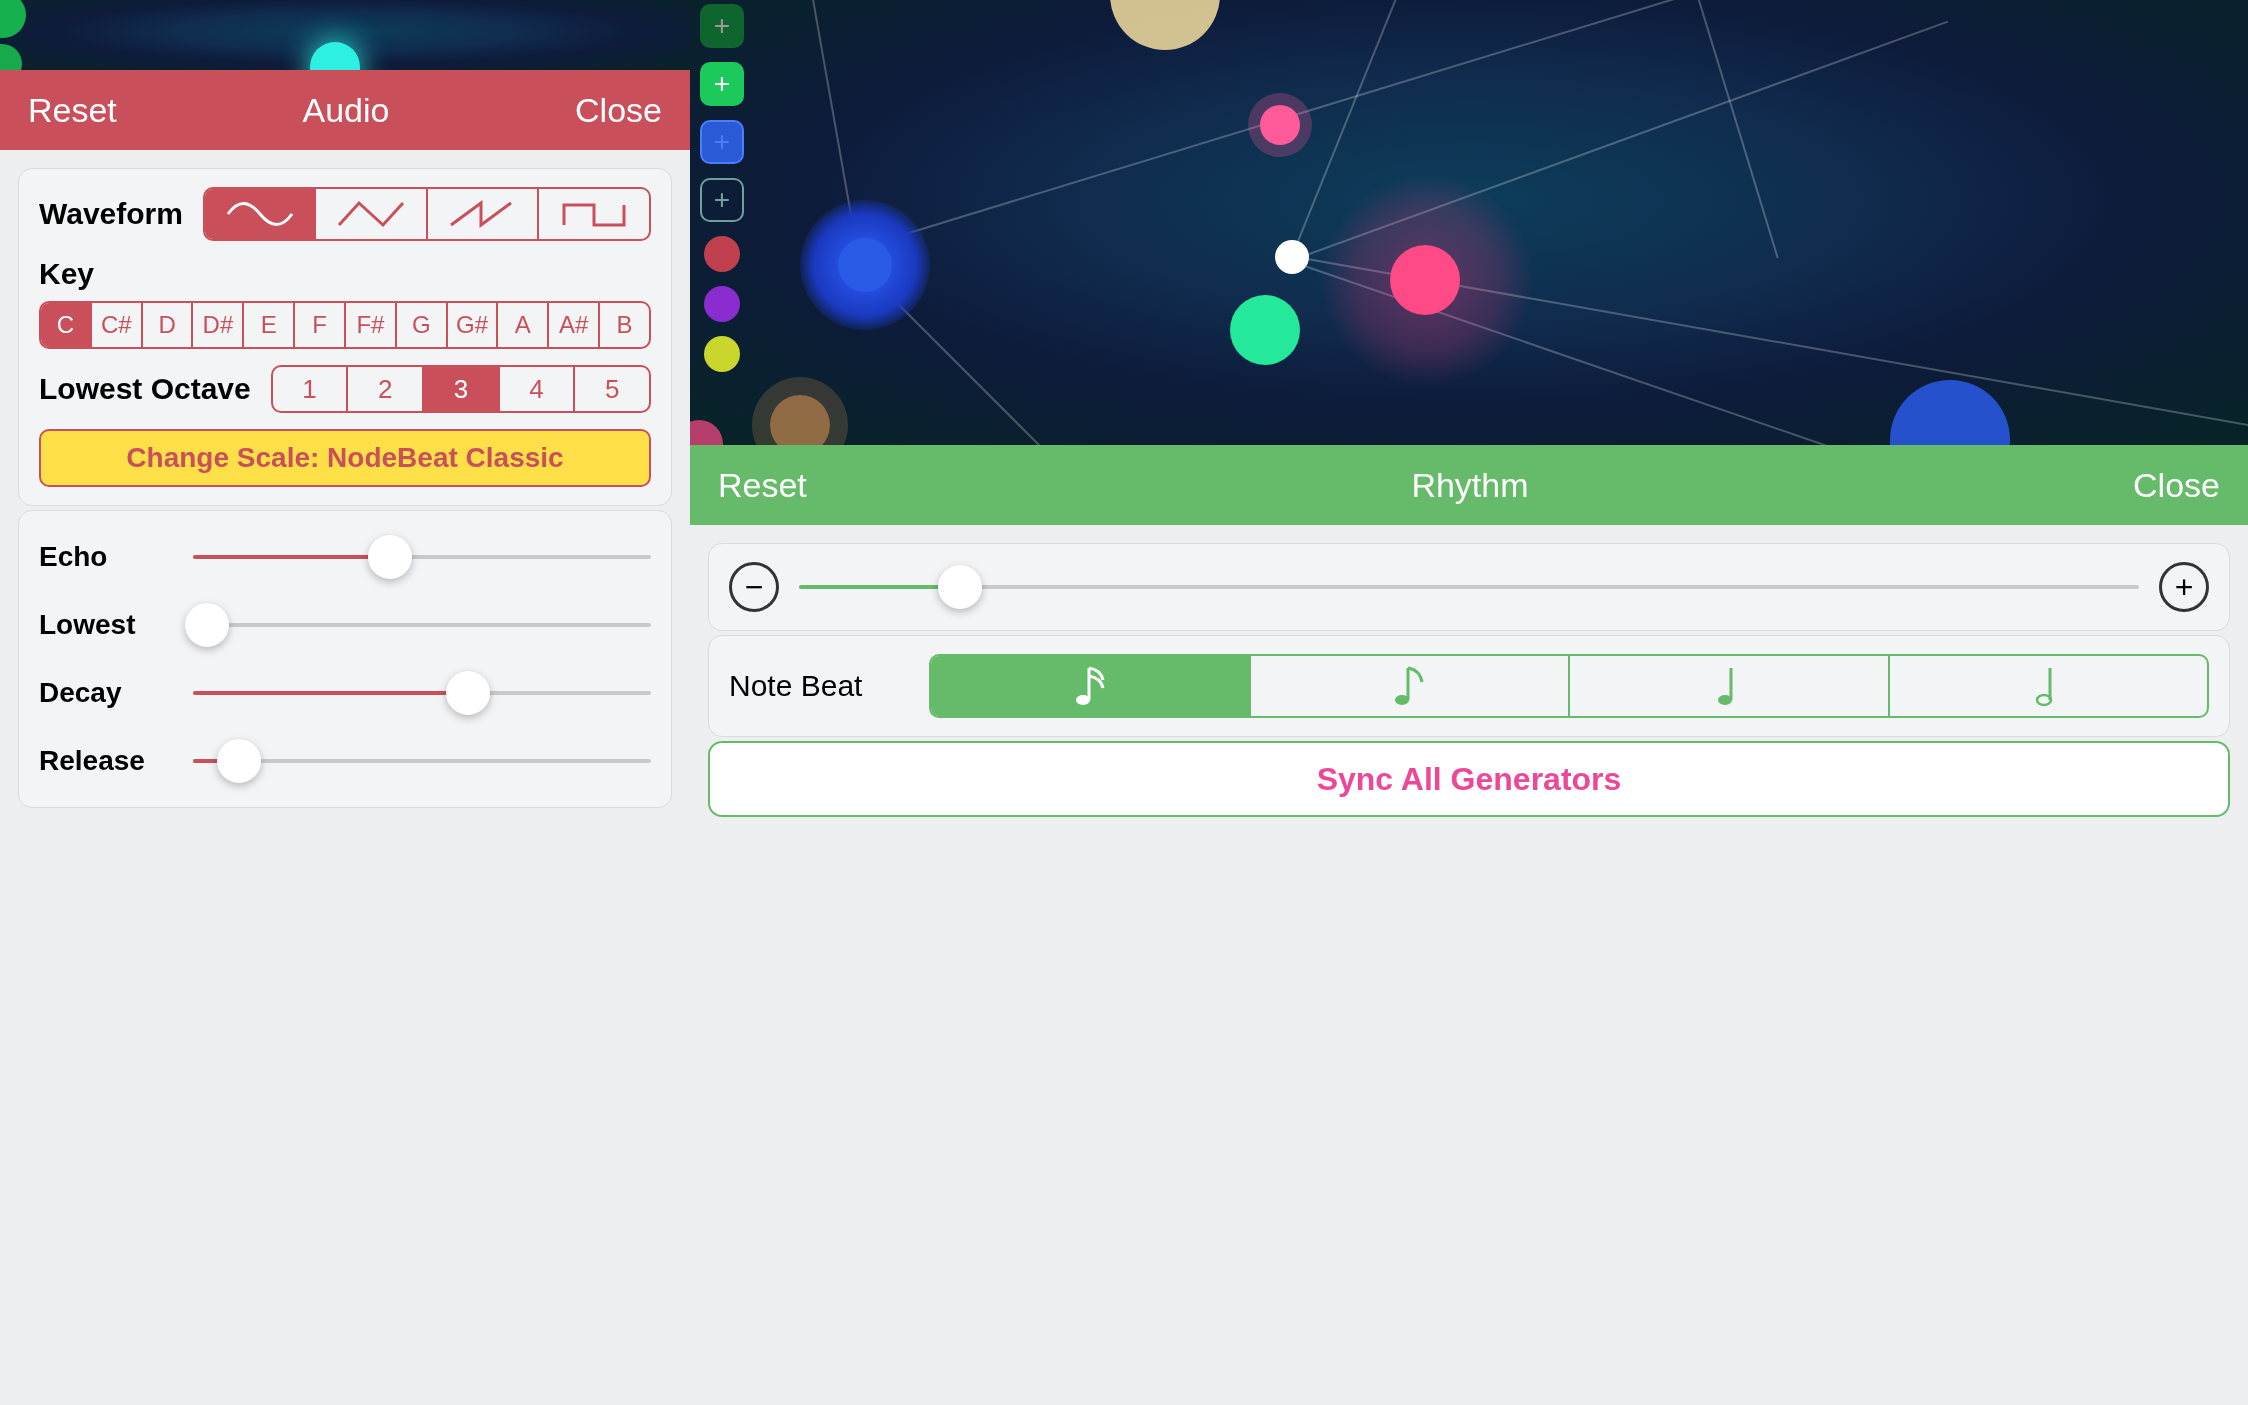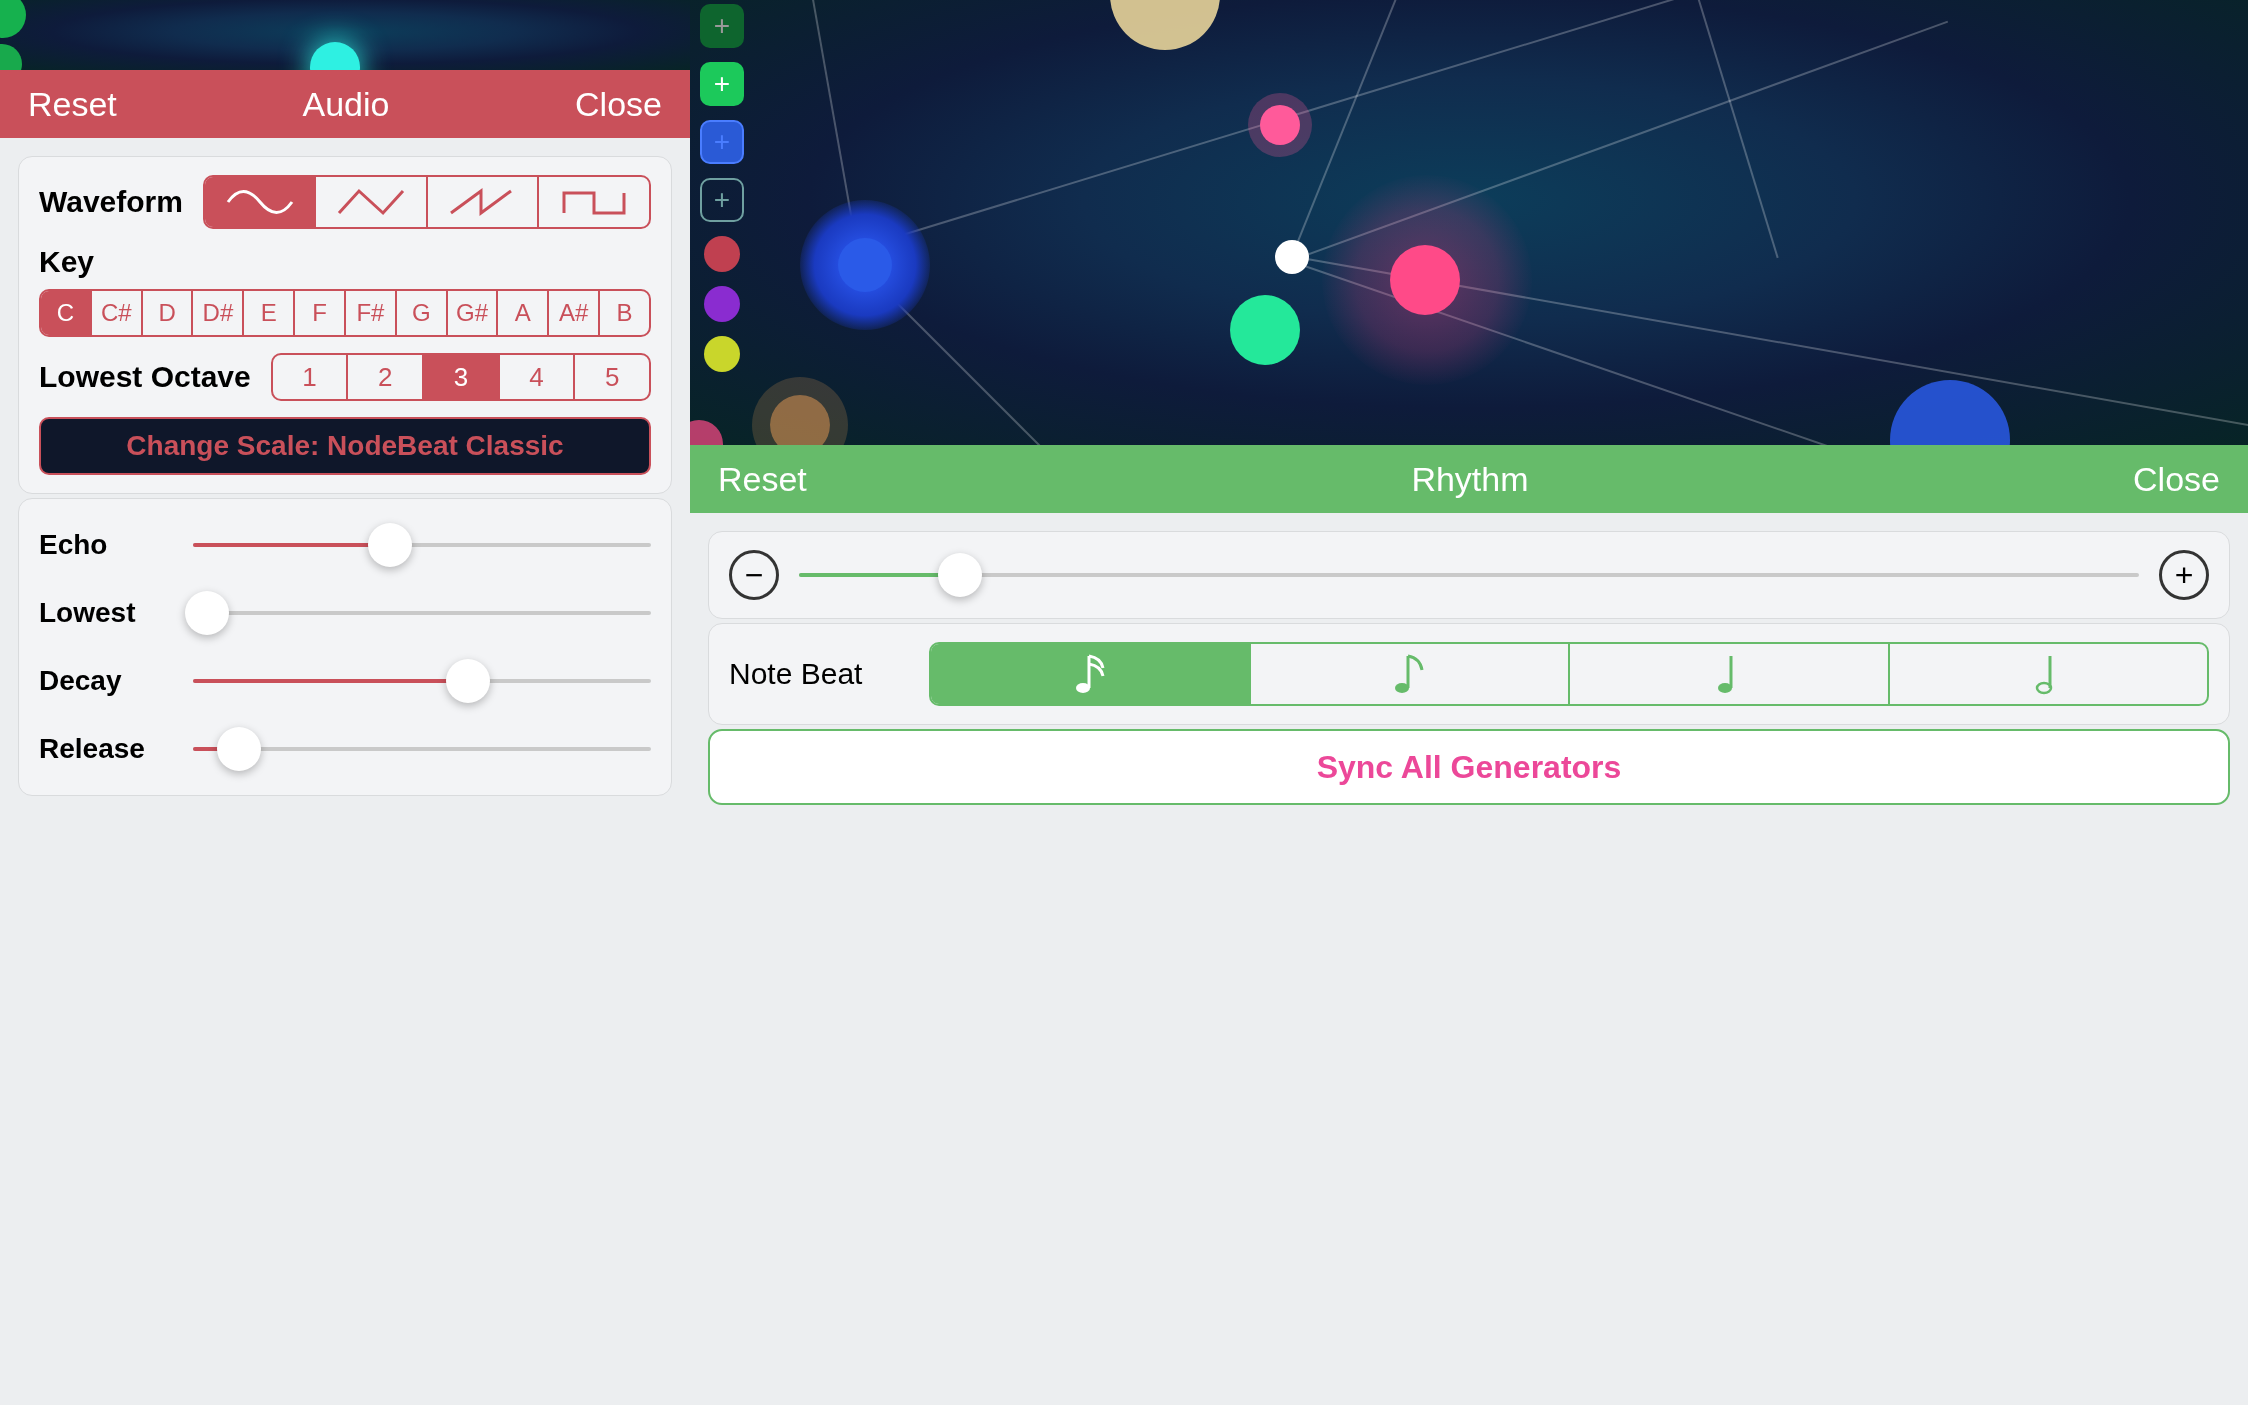--- a/index.html
+++ b/index.html
@@ -42,21 +42,21 @@
   .chip.b1 { background:#2a5ad6; border:2px solid #4a7dff; color:#4a7dff;}
   .chip.b2 { background:transparent; border:2px solid #6fa0a0; color:#6fa0a0;}
   .chip.red { background:#c04050; border-radius:50%; width:36px; height:36px; margin-left:4px;}
   .chip.pur { background:#8a2cd0; border-radius:50%; width:36px; height:36px; margin-left:4px;}
   .chip.yel { background:#c9d62b; border-radius:50%; width:36px; height:36px; margin-left:4px;}
   .chip.dim { filter: brightness(.6); }
 
   
   .tabbar {
     display:flex; align-items:center; justify-content:center;
-    height:68px; padding:0 28px; color:#fff; font-size:34px;
+    height:80px; padding:0 28px; color:#fff; font-size:34px;
   }
   .tabbar.red { background:#c9505a; }
   .tabbar.green { background:#66bb6a; }
   .tabbar .title { flex:1; text-align:center; }
 
   
   .body { background:#eceef0; flex:1; padding:18px 18px 0 18px; display:flex; flex-direction:column; gap:4px; overflow:hidden;}
   .card {
     background:#f3f4f6; border:1px solid #d9dbdd; border-radius:14px;
     padding:18px 20px;
@@ -79,21 +79,21 @@
   .seg-item.sel { color:#fff !important; }
   .seg.red .seg-item.sel { background:#c9505a; }
   .seg.green .seg-item.sel { background:#66bb6a; }
 
   
   .seg.key .seg-item { height:44px; font-size:24px; flex:1 1 0; min-width:0;}
   .seg.oct .seg-item { height:44px; font-size:26px;}
   .seg.note .seg-item { height:60px; }
 
   .scale-btn {
-    border:2px solid #c9505a; background:#0f172a; color:#c9505a;
+    border:2px solid #c9505a; background:#fde047; color:#c9505a;
     border-radius:10px; height:58px; display:flex; align-items:center; justify-content:center;
     font-size:28px; font-weight:700; margin-top:6px;
   }
   .sync-btn {
     border:2px solid #66bb6a; background:#fff; color:#ec4899;
     border-radius:14px; height:76px; display:flex; align-items:center; justify-content:center;
     font-size:32px; font-weight:700;
   }
 
   

